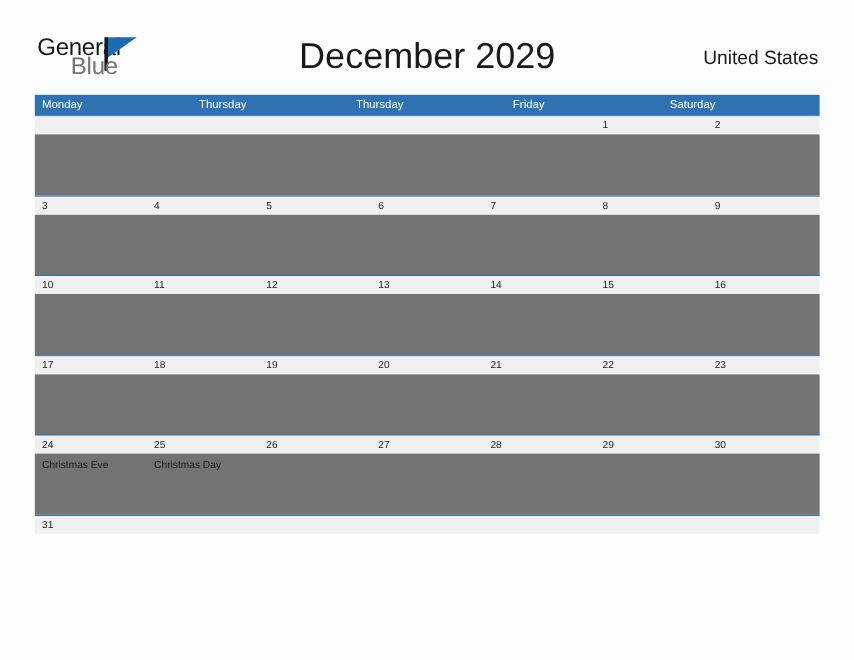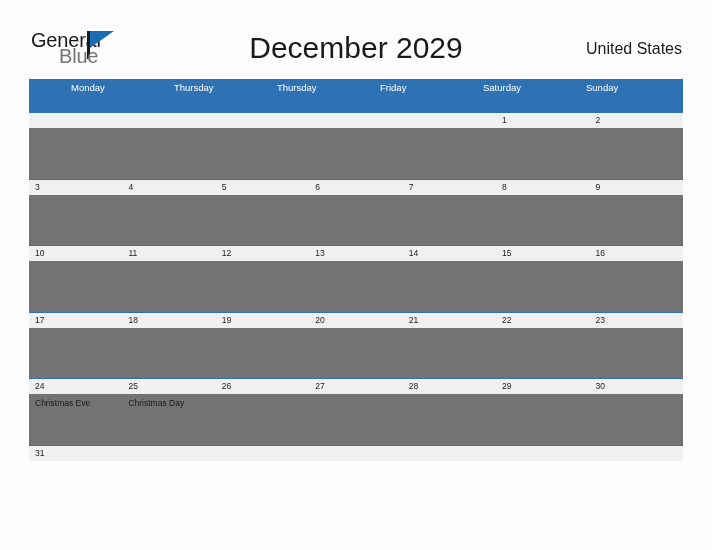--- a/index.html
+++ b/index.html
@@ -103,22 +103,21 @@
   .calendar {
     position: absolute;
     left: 29px;
     top: 79px;
     width: 654px;
   }
 
   .dow-row {
     display: flex;
     background: #2e72b3;
-    height: 33px;
-    padding-left: 36px;
+    height: 17px;
   }
   .dow-cell {
     flex: 1 1 0;
     font-size: 9.5px;
     color: #ffffff;
     line-height: 17px;
     padding-left: 6px;
     box-sizing: border-box;
     white-space: nowrap;
   }
@@ -191,21 +190,20 @@
   </div>
 
   <div class="calendar">
 
     <div class="dow-row">
       <div class="dow-cell">Monday</div>
       <div class="dow-cell">Thursday</div>
       <div class="dow-cell">Thursday</div>
       <div class="dow-cell">Friday</div>
       <div class="dow-cell">Saturday</div>
-      <div class="dow-cell">Sunday</div>
     </div>
 
     <div class="week">
       <div class="num-band">
         <div class="num-cell"></div>
         <div class="num-cell"></div>
         <div class="num-cell"></div>
         <div class="num-cell"></div>
         <div class="num-cell"></div>
         <div class="num-cell">1</div>

